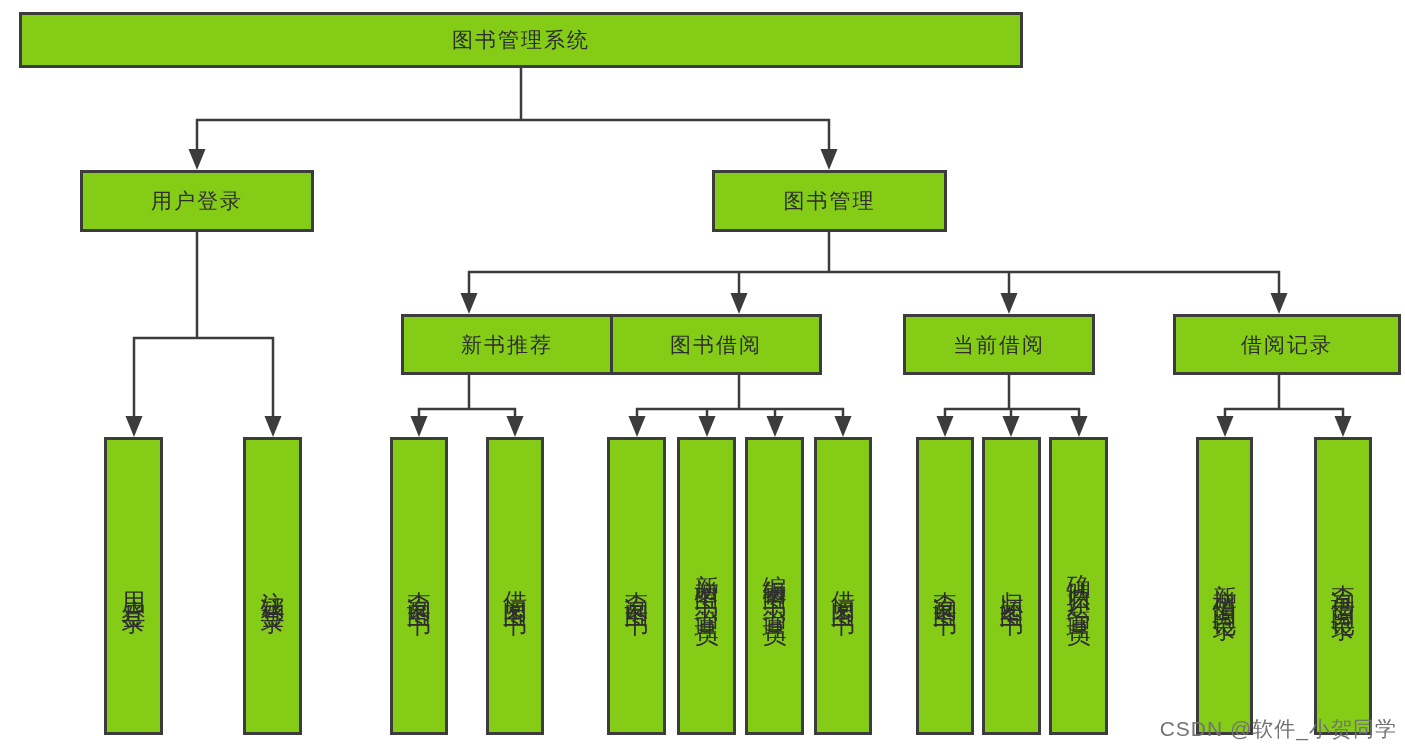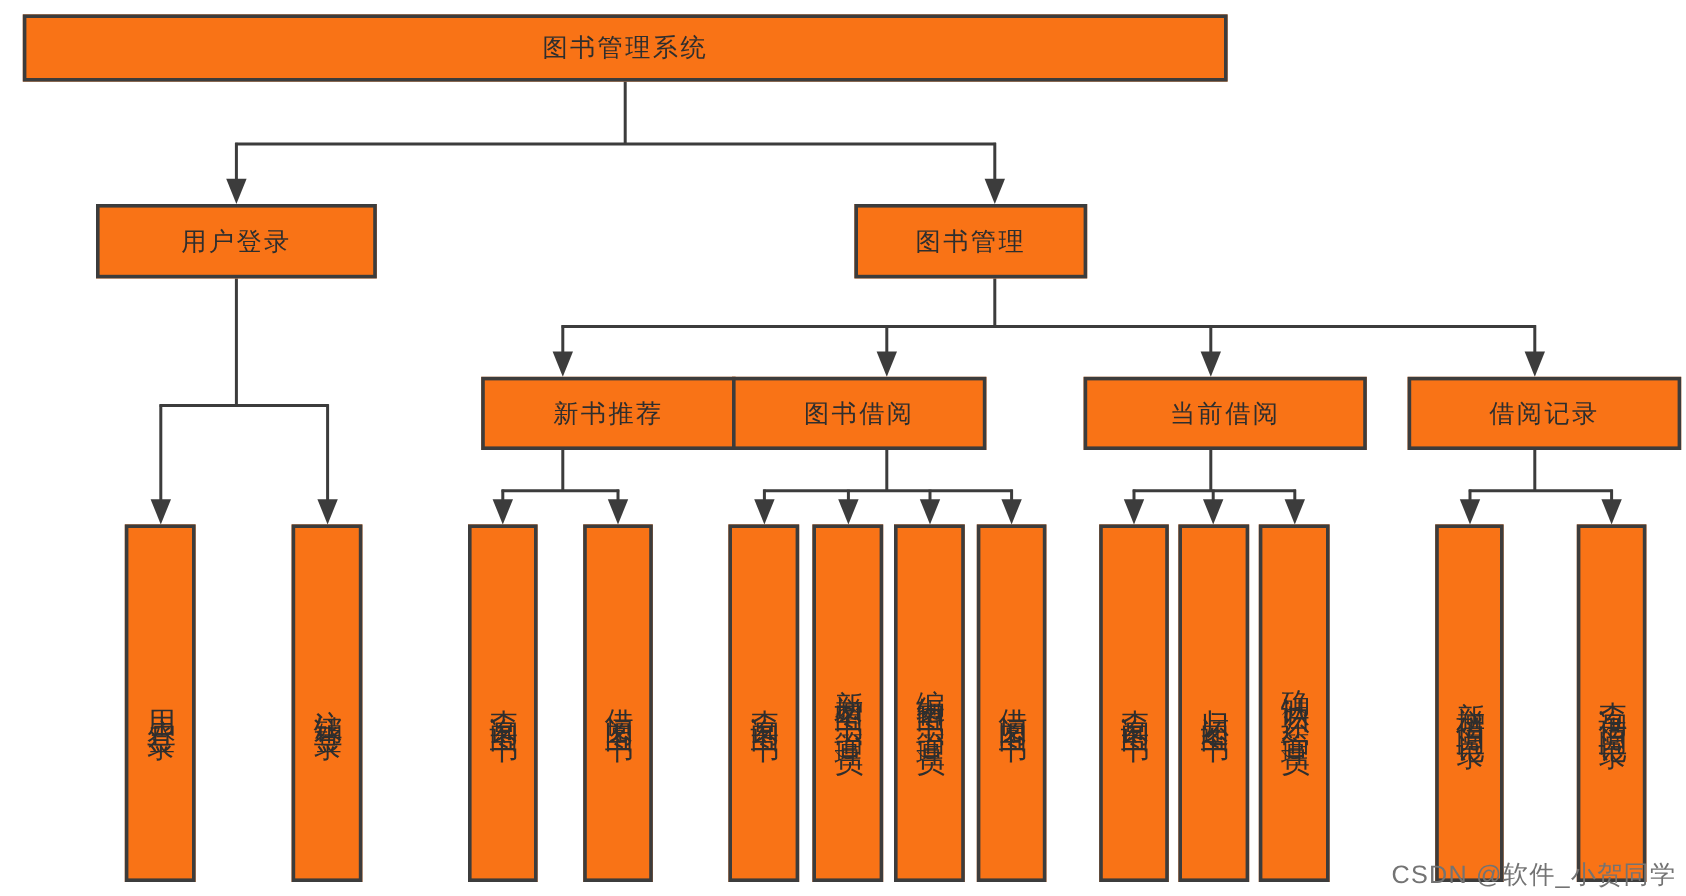--- a/index.html
+++ b/index.html
@@ -13,21 +13,21 @@
   }
   .connectors {
     position: absolute;
     left: 0; top: 0;
     width: 1405px; height: 747px;
     z-index: 1;
   }
   .box {
     position: absolute;
     box-sizing: border-box;
-    background: #f97316;
+    background: #84cc16;
     border: 3px solid #3c3c3c;
     color: #2e2e2e;
     display: flex;
     align-items: center;
     justify-content: center;
     z-index: 2;
   }
   .hbox {
     font-size: 21px;
     letter-spacing: 2px;
@@ -123,25 +123,25 @@
       <polygon points="1002.5,416 1019.5,416 1011,437"></polygon>
       <polygon points="1070.5,416 1087.5,416 1079,437"></polygon>
       <polygon points="1216.5,416 1233.5,416 1225,437"></polygon>
       <polygon points="1334.5,416 1351.5,416 1343,437"></polygon>
     </g>
   </svg>
 
   <div class="box hbox" style="left:19px; top:12px; width:1004px; height:56px;">图书管理系统</div>
 
   <div class="box hbox" style="left:80px; top:170px; width:234px; height:62px;">用户登录</div>
-  <div class="box hbox" style="left:712px; top:170px; width:194px; height:62px;">图书管理</div>
+  <div class="box hbox" style="left:712px; top:170px; width:235px; height:62px;">图书管理</div>
 
   <div class="box hbox" style="left:363px; top:314px; width:212px; height:61px;margin-left:38px;">新书推荐</div>
   <div class="box hbox" style="left:610px; top:314px; width:212px; height:61px;">图书借阅</div>
-  <div class="box hbox" style="left:903px; top:314px; width:236px; height:61px;">当前借阅</div>
+  <div class="box hbox" style="left:903px; top:314px; width:192px; height:61px;">当前借阅</div>
   <div class="box hbox" style="left:1173px; top:314px; width:228px; height:61px;">借阅记录</div>
 
   <div class="box vbox" style="left:104px; top:437px; width:59px; height:298px;">用户登录</div>
   <div class="box vbox" style="left:243px; top:437px; width:59px; height:298px;">注销登录</div>
 
   <div class="box vbox" style="left:390px; top:437px; width:58px; height:298px;">查询图书</div>
   <div class="box vbox" style="left:486px; top:437px; width:58px; height:298px;">借阅图书</div>
 
   <div class="box vbox" style="left:607px; top:437px; width:59px; height:298px;">查询图书</div>
   <div class="box vbox" style="left:677px; top:437px; width:59px; height:298px;">新增图书（管理员）</div>

